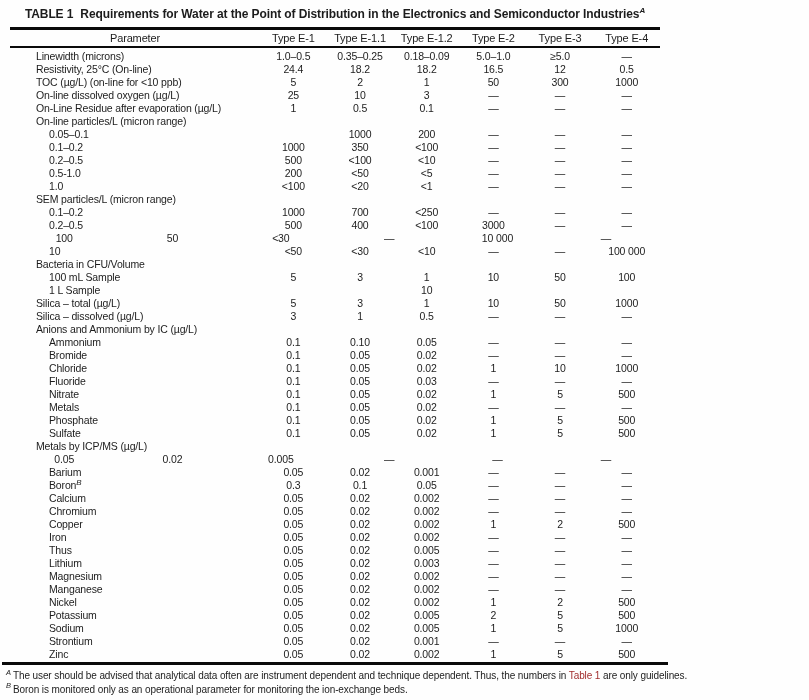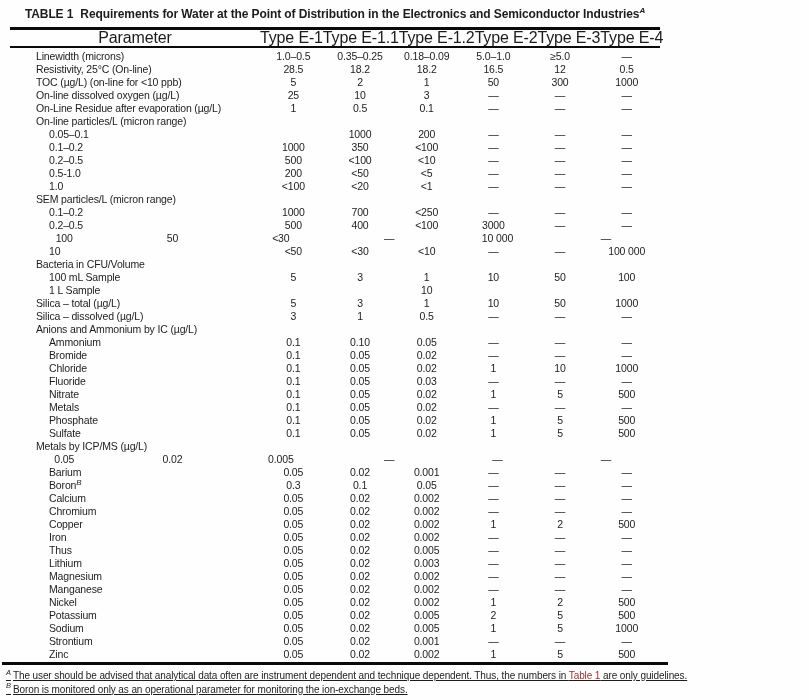--- a/index.html
+++ b/index.html
@@ -12,33 +12,33 @@
   .title{
     text-align:center;font-weight:bold;font-size:12px;letter-spacing:-0.1px;
     padding:7px 10px 6px 10px;white-space:nowrap;
   }
   .title .gap{display:inline-block;width:7px;}
   sup.itsup{font-style:italic;font-size:8px;line-height:0;}
   .rule{background:#0a0a0a;}
   .rule-top{height:3px;margin:0 10px;}
   .rule-head{height:2px;margin:0 10px;}
   .rule-bottom{height:3px;margin:1px 2px 0 2px;}
-  .thead{display:flex;align-items:center;height:16px;margin:0 10px;font-size:16px;letter-spacing:-0.15px;}
+  .thead{display:flex;align-items:center;height:16px;margin:0 10px;font-size:11px;letter-spacing:-0.15px;}
   .hcell{flex:1;text-align:center;white-space:nowrap;}
   .hcell.pcol{flex:0 0 250px;width:250px;}
   .tbody{margin:0 10px;padding-top:2px;}
   .trow{display:flex;height:13px;line-height:13px;font-size:10.5px;letter-spacing:-0.15px;}
   .param{
     flex:0 0 250px;width:250px;box-sizing:border-box;padding-left:26px;
     white-space:nowrap;overflow:visible;text-align:left;
   }
   .param.ind1{padding-left:39px;}
   .cell{flex:1;text-align:center;white-space:nowrap;}
   .footnotes{margin:4px 6px 0 6px;font-size:10px;line-height:13.5px;letter-spacing:-0.1px;}
-  .footnote{white-space:nowrap;text-decoration:underline;}
+  .footnote{white-space:nowrap;}
   .footnote sup{font-style:italic;font-size:7.5px;line-height:0;margin-right:2px;}
   .fn-link{cursor:pointer;}
 </style>
 </head>
 <body>
 
 <div class="page">
   <div class="title">
     <span>TABLE 1</span><span class="gap"></span><span>Requirements for Water at the Point of Distribution in the Electronics and Semiconductor Industries</span><sup class="itsup">A</sup>
   </div>
@@ -62,21 +62,21 @@
         <div class="param">Linewidth (microns)</div>
         <div class="cell">1.0–0.5</div>
         <div class="cell">0.35–0.25</div>
         <div class="cell">0.18–0.09</div>
         <div class="cell">5.0–1.0</div>
         <div class="cell">≥5.0</div>
         <div class="cell">—</div>
       </div>
       <div class="trow">
         <div class="param">Resistivity, 25°C (On-line)</div>
-        <div class="cell">28.5</div>
+        <div class="cell">24.4</div>
         <div class="cell">18.2</div>
         <div class="cell">18.2</div>
         <div class="cell">16.5</div>
         <div class="cell">12</div>
         <div class="cell">0.5</div>
       </div>
       <div class="trow">
         <div class="param">TOC (µg/L) (on-line for &lt;10 ppb)</div>
         <div class="cell">5</div>
         <div class="cell">2</div>

